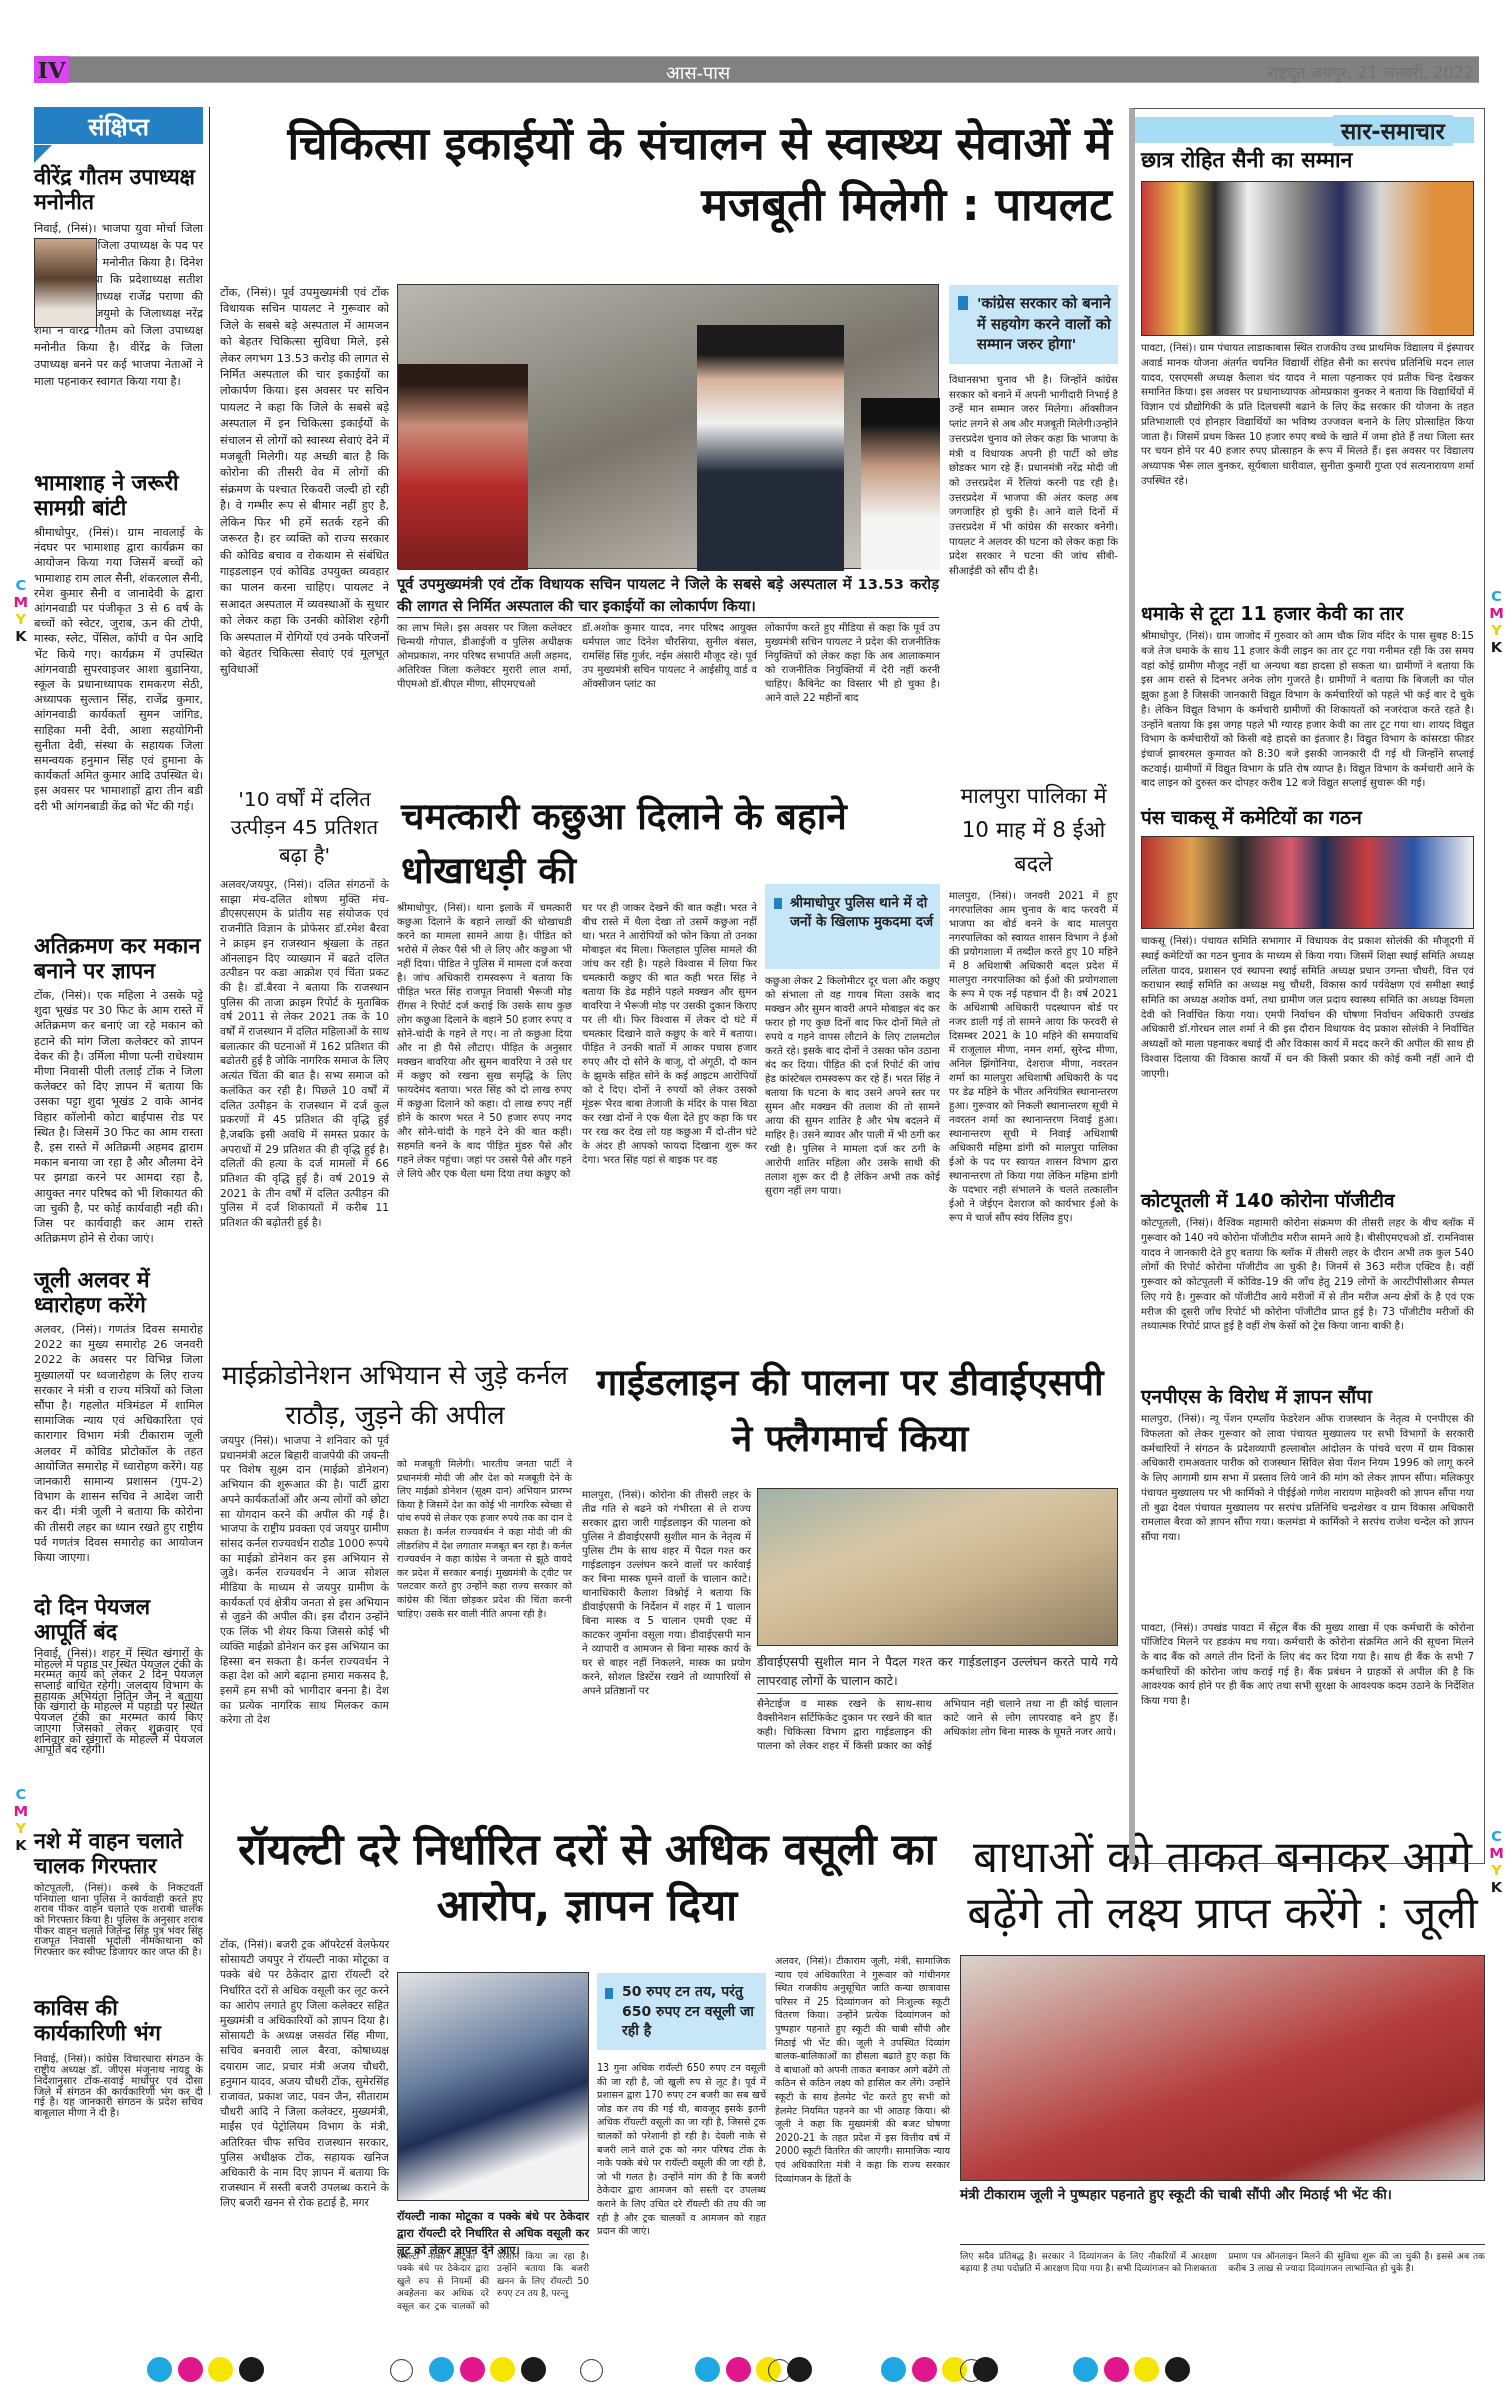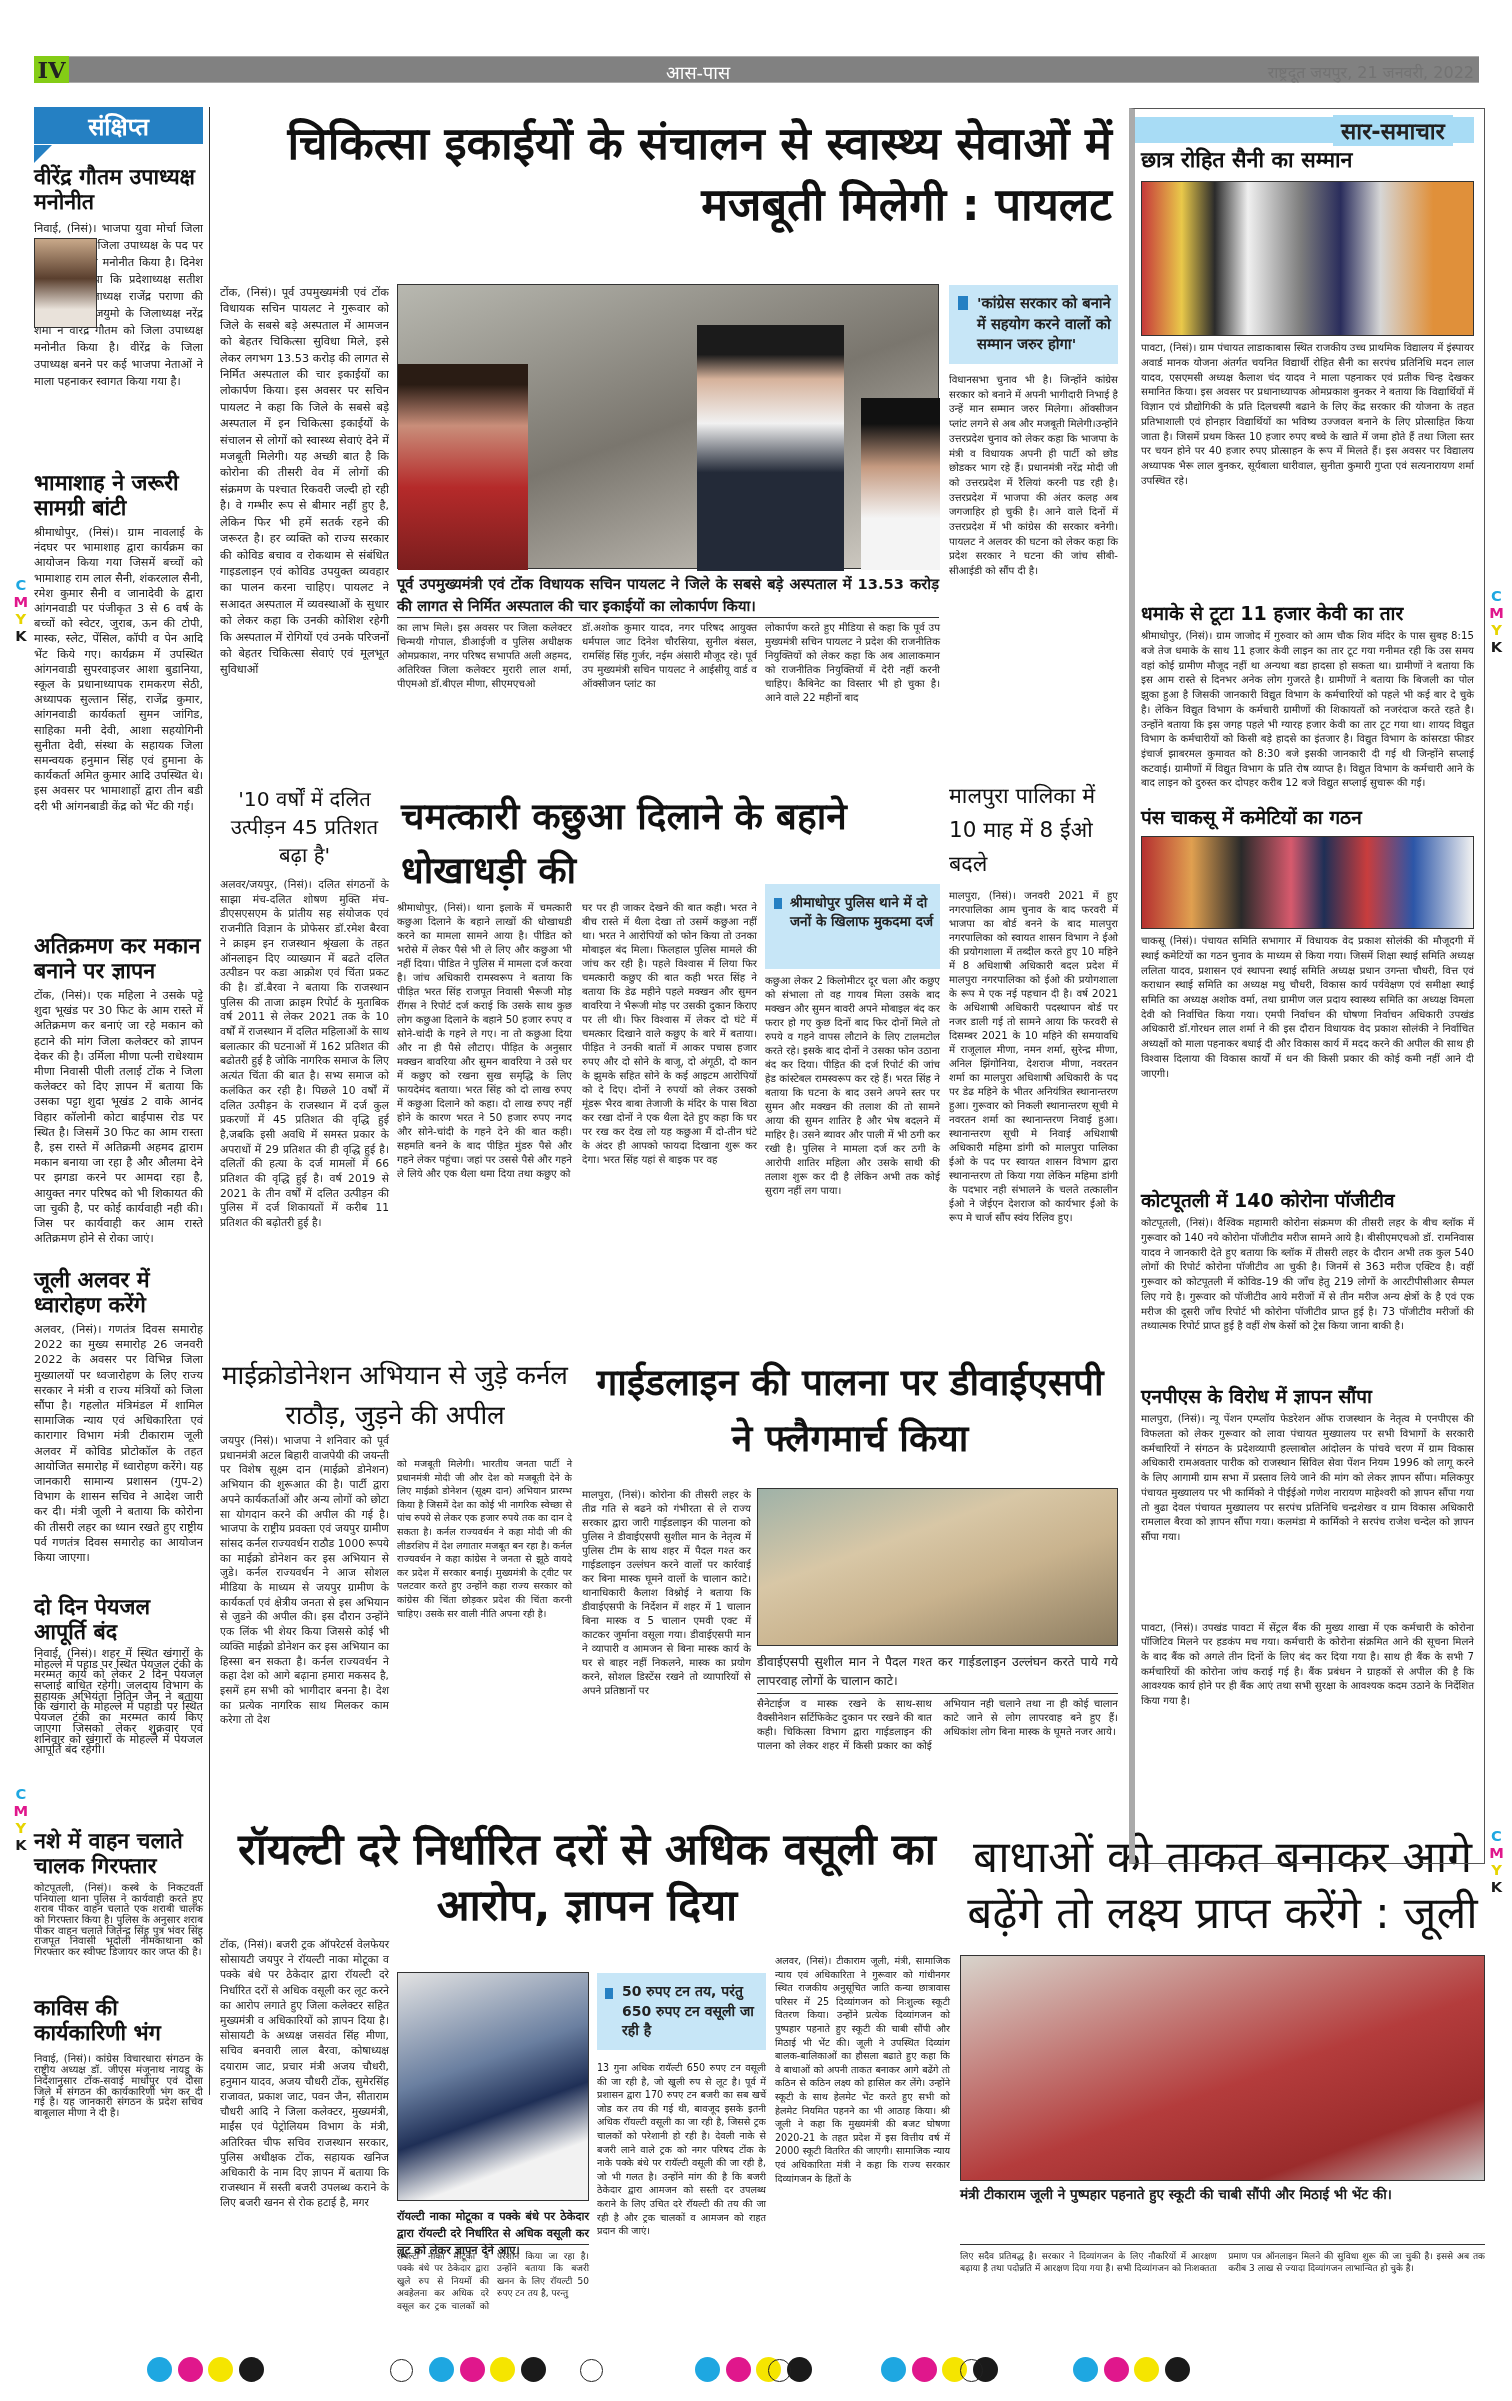--- a/index.html
+++ b/index.html
@@ -1,19 +1,19 @@
 <!DOCTYPE html>
 <html style="font-size:9px"><head>
 <meta charset="utf-8">
 <style>
 *{box-sizing:border-box;margin:0;padding:0}
 body{width:1512px;height:2401px;background:#fff;font-family:"DejaVu Sans",sans-serif;color:#1a1a1a;position:relative;overflow:hidden}
 .abs{position:absolute}
 .hdr{left:34px;top:56px;width:1445px;height:27px;background:#818181;border-top:1.7px solid #aaa;border-bottom:1.7px solid #aaa}
-.hdr-pg{left:34px;top:56px;width:35px;height:27px;background:#84cc16;color:#222;font-weight:bold;font-size:22.6px;display:flex;align-items:center;justify-content:center;font-family:"DejaVu Serif",serif}
+.hdr-pg{left:34px;top:56px;width:35px;height:27px;background:#d946ef;color:#222;font-weight:bold;font-size:22.6px;display:flex;align-items:center;justify-content:center;font-family:"DejaVu Serif",serif}
 .hdr-sec{left:666px;top:60px;color:#fff;font-size:18px}
 .hdr-date{right:38px;top:61px;color:#737373;font-size:16px}
 .rule-v{width:1.1px;background:#333}
 .body{font-size:12.4px;line-height:20px;text-align:justify}
 .h1{font-weight:bold;font-family:"DejaVu Sans",sans-serif;color:#111;line-height:1.15}
 .sk-tag{left:34px;top:107px;width:169px;height:37px;background:#2580c3;color:#fff;font-size:24px;font-weight:bold;display:flex;align-items:center;justify-content:center}
 .sk-tail{left:34px;top:145px;width:0;height:0;border-left:18px solid #2580c3;border-bottom:18px solid transparent}
 .photo{background:linear-gradient(135deg,#8d7b6a,#c9b8a0 40%,#6b5b4d 70%,#a99680);border:1.1px solid #333}
 .photo.gray{background:linear-gradient(160deg,#b8b8b0,#7a766e 50%,#d6d2ca)}
 .photo.red{background:linear-gradient(160deg,#d8d4cc,#b43c3c 55%,#9b2c2c 80%,#ccc)}
@@ -118,21 +118,21 @@
 
 <div class="abs h1" style="left:401px;top:790px;width:508px;font-size:37px;line-height:54px;text-align:left">चमत्कारी कछुआ दिलाने के बहाने धोखाधड़ी की</div>
 <div class="abs body" style="left:397px;top:901px;width:175px;font-size:10.2px;line-height:14px">श्रीमाधोपुर, (निसं)। थाना इलाके में चमत्कारी कछुआ दिलाने के बहाने लाखों की धोखाधडी करने का मामला सामने आया है। पीडित को भरोसे में लेकर पैसे भी ले लिए और कछुआ भी नहीं दिया। पीडित ने पुलिस में मामला दर्ज करवा है। जांच अधिकारी रामस्वरूप ने बताया कि पीड़ित भरत सिंह राजपूत निवासी भैरूजी मोड़ रींगस ने रिपोर्ट दर्ज कराई कि उसके साथ कुछ लोग कछुआ दिलाने के बहाने 50 हजार रुपए व सोने-चांदी के गहने ले गए। ना तो कछुआ दिया और ना ही पैसे लौटाए। पीड़ित के अनुसार मक्खन बावरिया और सुमन बावरिया ने उसे घर में कछुए को रखना सुख समृद्धि के लिए फायदेमंद बताया। भरत सिंह को दो लाख रुपए में कछुआ दिलाने को कहा। दो लाख रुपए नहीं होने के कारण भरत ने 50 हजार रुपए नगद और सोने-चांदी के गहने देने की बात कही। सहमति बनने के बाद पीड़ित मुंडरु पैसे और गहने लेकर पहुंचा। जहां पर उससे पैसे और गहने ले लिये और एक थैला थमा दिया तथा कछुए को</div>
 <div class="abs body" style="left:582px;top:901px;width:175px;font-size:10.2px;line-height:14px">घर पर ही जाकर देखने की बात कही। भरत ने बीच रास्ते में थैला देखा तो उसमें कछुआ नहीं था। भरत ने आरोपियों को फोन किया तो उनका मोबाइल बंद मिला। फिलहाल पुलिस मामले की जांच कर रही है। पहले विश्वास में लिया फिर चमत्कारी कछुए की बात कही भरत सिंह ने बताया कि डेढ महीने पहले मक्खन और सुमन बावरिया ने भैरूजी मोड़ पर उसकी दुकान किराए पर ली थी। फिर विश्वास में लेकर दो घंटे में चमत्कार दिखाने वाले कछुए के बारे में बताया। पीड़ित ने उनकी बातों में आकर पचास हजार रुपए और दो सोने के बाजू, दो अंगूठी, दो कान के झुमके सहित सोने के कई आइटम आरोपियों को दे दिए। दोनों ने रुपयों को लेकर उसको मूंडरू भैरव बाबा तेजाजी के मंदिर के पास बिठा कर रखा दोनों ने एक थैला देते हुए कहा कि घर पर रख कर देख लो यह कछुआ मैं दो-तीन घंटे के अंदर ही आपको फायदा दिखाना शुरू कर देगा। भरत सिंह यहां से बाइक पर वह</div>
 <div class="abs quote" style="left:765px;top:884px;width:175px;height:85px;font-size:13.6px;padding:9px 5.6px 5.6px 25px">
   <span class="sq" style="left:9px;top:13.6px;width:8px;height:11.3px"></span>
   <span>श्रीमाधोपुर पुलिस थाने में दो जनों के खिलाफ मुकदमा दर्ज</span>
 </div>
 <div class="abs body" style="left:765px;top:974px;width:175px;font-size:10.2px;line-height:14px">कछुआ लेकर 2 किलोमीटर दूर चला और कछुए को संभाला तो वह गायब मिला उसके बाद मक्खन और सुमन बावरी अपने मोबाइल बंद कर फरार हो गए कुछ दिनों बाद फिर दोनों मिले तो रुपये व गहने वापस लौटाने के लिए टालमटोल करते रहे। इसके बाद दोनों ने उसका फोन उठाना बंद कर दिया। पीड़ित की दर्ज रिपोर्ट की जांच हेड कांस्टेबल रामस्वरूप कर रहे हैं। भरत सिंह ने बताया कि घटना के बाद उसने अपने स्तर पर सुमन और मक्खन की तलाश की तो सामने आया की सुमन शातिर है और भेष बदलने में माहिर है। उसने ब्यावर और पाली में भी ठगी कर रखी है। पुलिस ने मामला दर्ज कर ठगी के आरोपी शातिर महिला और उसके साथी की तलाश शुरू कर दी है लेकिन अभी तक कोई सुराग नहीं लग पाया।</div>
 
-<div class="abs h1" style="left:949px;top:779px;width:169px;font-size:21.5px;font-weight:normal;text-align:left;line-height:34px">मालपुरा पालिका में 10 माह में 8 ईओ बदले</div>
+<div class="abs h1" style="left:949px;top:779px;width:169px;font-size:21.5px;font-weight:normal;text-align:center;line-height:34px">मालपुरा पालिका में 10 माह में 8 ईओ बदले</div>
 <div class="abs body" style="left:949px;top:889px;width:169px;font-size:10.2px;line-height:14px">मालपुरा, (निसं)। जनवरी 2021 में हुए नगरपालिका आम चुनाव के बाद फरवरी में भाजपा का बोर्ड बनने के बाद मालपुरा नगरपालिका को स्वायत शासन विभाग ने ईओ की प्रयोगशाला में तब्दील करते हुए 10 महिने में 8 अधिशाषी अधिकारी बदल प्रदेश में मालपुरा नगरपालिका को ईओ की प्रयोगशाला के रूप मे एक नई पहचान दी है। वर्ष 2021 के अधिशाषी अधिकारी पदस्थापन बोर्ड पर नजर डाली गई तो सामने आया कि फरवरी से दिसम्बर 2021 के 10 महिने की समयावधि में राजूलाल मीणा, नमन शर्मा, सुरेन्द्र मीणा, अनिल झिंगोनिया, देशराज मीणा, नवरतन शर्मा का मालपुरा अधिशाषी अधिकारी के पद पर डेढ महिने के भीतर अनियंत्रित स्थानान्तरण हुआ। गुरूवार को निकली स्थानान्तरण सूची मे नवरतन शर्मा का स्थानान्तरण निवाई हुआ। स्थानान्तरण सूची मे निवाई अधिशाषी अधिकारी महिमा डांगी को मालपुरा पालिका ईओ के पद पर स्वायत शासन विभाग द्वारा स्थानान्तरण तो किया गया लेकिन महिमा डांगी के पदभार नही संभालने के चलते तत्कालीन ईओ ने जेईएन देशराज को कार्यभार ईओ के रूप मे चार्ज सौंप स्वंय रिलिव हुए।</div>
 
 <div class="abs h1" style="left:220px;top:1355px;width:350px;font-size:26px;font-weight:normal;text-align:center;line-height:40px">माईक्रोडोनेशन अभियान से जुड़े कर्नल राठौड़, जुड़ने की अपील</div>
 <div class="abs body" style="left:220px;top:1434px;width:169px;font-size:10.7px;line-height:14.7px">जयपुर (निसं)। भाजपा ने शनिवार को पूर्व प्रधानमंत्री अटल बिहारी वाजपेयी की जयन्ती पर विशेष सूक्ष्म दान (माईक्रो डोनेशन) अभियान की शुरूआत की है। पार्टी द्वारा अपने कार्यकर्ताओं और अन्य लोगों को छोटा सा योगदान करने की अपील की गई है। भाजपा के राष्ट्रीय प्रवक्ता एवं जयपुर ग्रामीण सांसद कर्नल राज्यवर्धन राठौड 1000 रूपये का माईक्रो डोनेशन कर इस अभियान से जुडे। कर्नल राज्यवर्धन ने आज सोशल मीडिया के माध्यम से जयपुर ग्रामीण के कार्यकर्ता एवं क्षेत्रीय जनता से इस अभियान से जुडने की अपील की। इस दौरान उन्होंने एक लिंक भी शेयर किया जिससे कोई भी व्यक्ति माईक्रो डोनेशन कर इस अभियान का हिस्सा बन सकता है। कर्नल राज्यवर्धन ने कहा देश को आगे बढ़ाना हमारा मकसद है, इसमें हम सभी को भागीदार बनना है। देश का प्रत्येक नागरिक साथ मिलकर काम करेगा तो देश</div>
 <div class="abs body" style="left:397px;top:1457px;width:175px;font-size:9.6px;line-height:13.6px">को मजबूती मिलेगी। भारतीय जनता पार्टी ने प्रधानमंत्री मोदी जी और देश को मजबूती देने के लिए माईक्रो डोनेशन (सूक्ष्म दान) अभियान प्रारम्भ किया है जिसमें देश का कोई भी नागरिक स्वेच्छा से पांच रुपये से लेकर एक हजार रुपये तक का दान दे सकता है। कर्नल राज्यवर्धन ने कहा मोदी जी की लीडरशिप में देश लगातार मजबूत बन रहा है। कर्नल राज्यवर्धन ने कहा कांग्रेस ने जनता से झूठे वायदे कर प्रदेश में सरकार बनाई। मुख्यमंत्री के ट्वीट पर पलटवार करते हुए उन्होंने कहा राज्य सरकार को कांग्रेस की चिंता छोड़कर प्रदेश की चिंता करनी चाहिए। उसके सर वाली नीति अपना रही है।</div>
 
 <div class="abs h1" style="left:582px;top:1355px;width:536px;font-size:37px;text-align:center;line-height:56px">गाईडलाइन की पालना पर डीवाईएसपी ने फ्लैगमार्च किया</div>
 <div class="abs body" style="left:582px;top:1488px;width:169px;font-size:10.2px;line-height:14px">मालपुरा, (निसं)। कोरोना की तीसरी लहर के तीव्र गति से बढने को गंभीरता से ले राज्य सरकार द्वारा जारी गाईडलाइन की पालना को पुलिस ने डीवाईएसपी सुशील मान के नेतृत्व में पुलिस टीम के साथ शहर में पैदल गश्त कर गाईडलाइन उल्लंघन करने वालों पर कार्रवाई कर बिना मास्क घूमने वालों के चालान काटे। थानाधिकारी कैलाश विश्नोई ने बताया कि डीवाईएसपी के निर्देशन में शहर में 1 चालान बिना मास्क व 5 चालान एमवी एक्ट में काटकर जुर्माना वसूला गया। डीवाईएसपी मान ने व्यापारी व आमजन से बिना मास्क कार्य के घर से बाहर नहीं निकलने, मास्क का प्रयोग करने, सोशल डिस्टेंस रखने तो व्यापारियों से अपने प्रतिष्ठानों पर</div>
 <div class="abs photo" style="left:757px;top:1488px;width:361px;height:158px;background:linear-gradient(160deg,#9fb2a8,#d8c7a6 35%,#c9b38e 60%,#8e7e62)"></div>
 <div class="abs cap" style="left:757px;top:1652px;width:361px;font-size:12.4px;line-height:19px;font-weight:normal">डीवाईएसपी सुशील मान ने पैदल गश्त कर गाईडलाइन उल्लंघन करते पाये गये लापरवाह लोगों के चालान काटे।</div>

